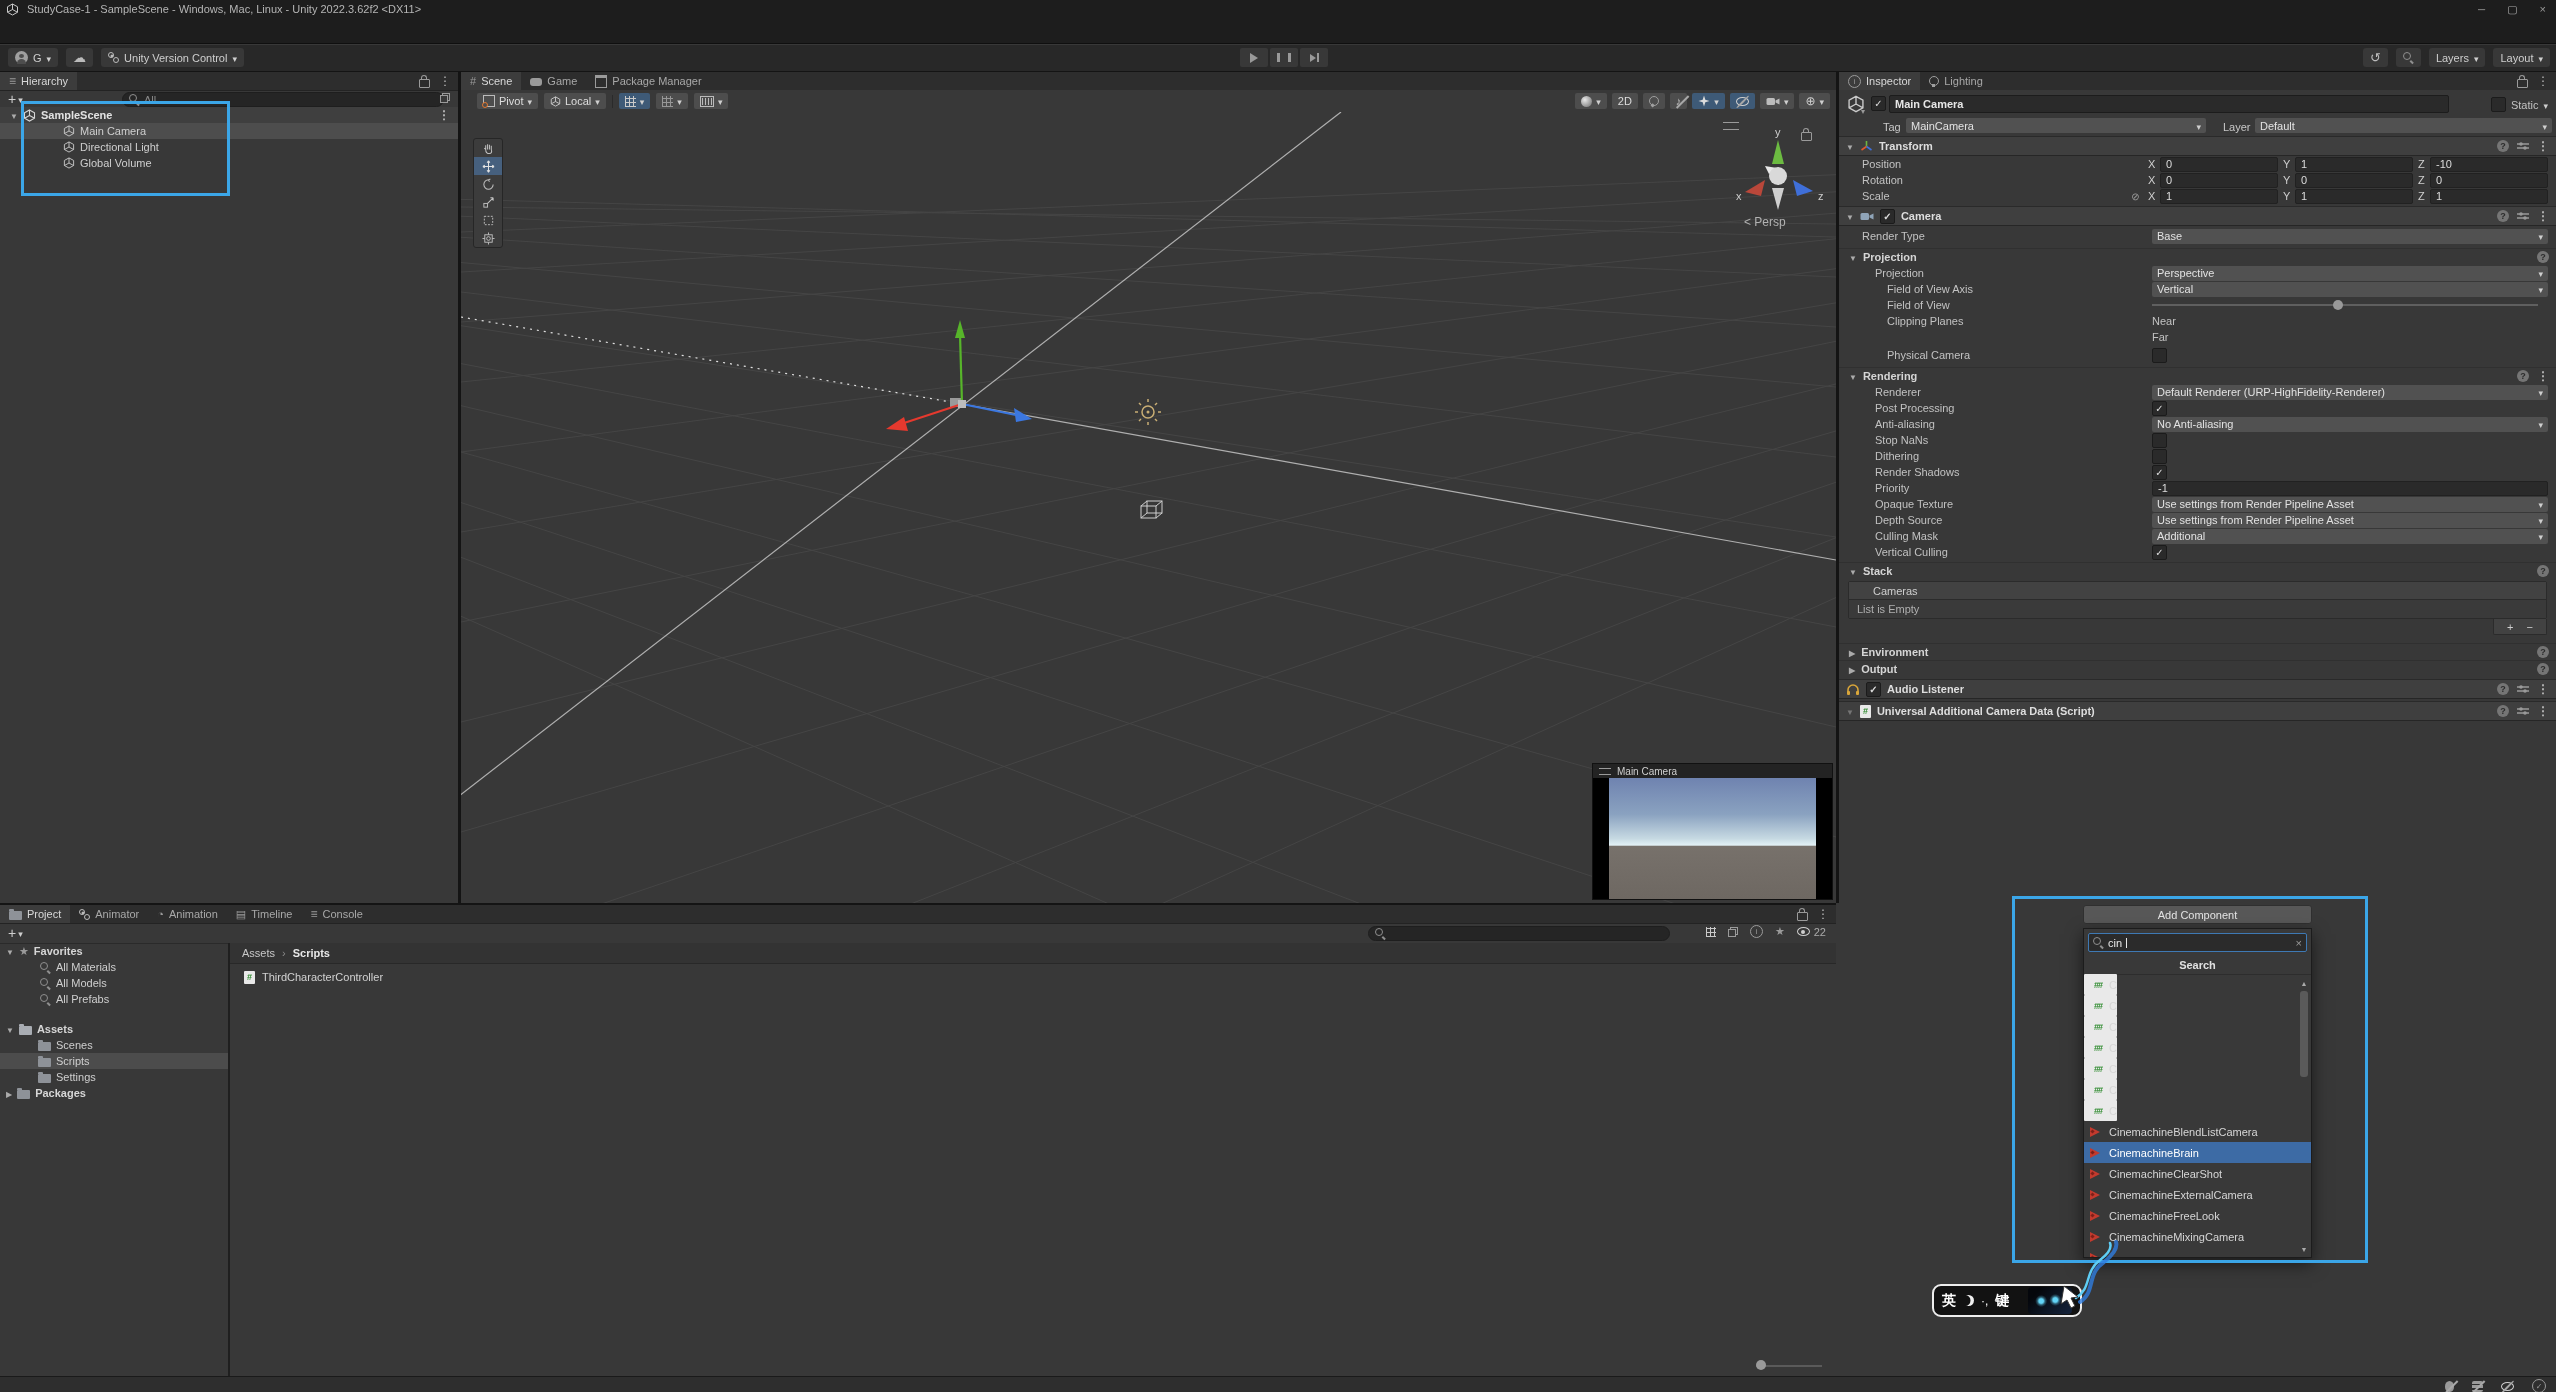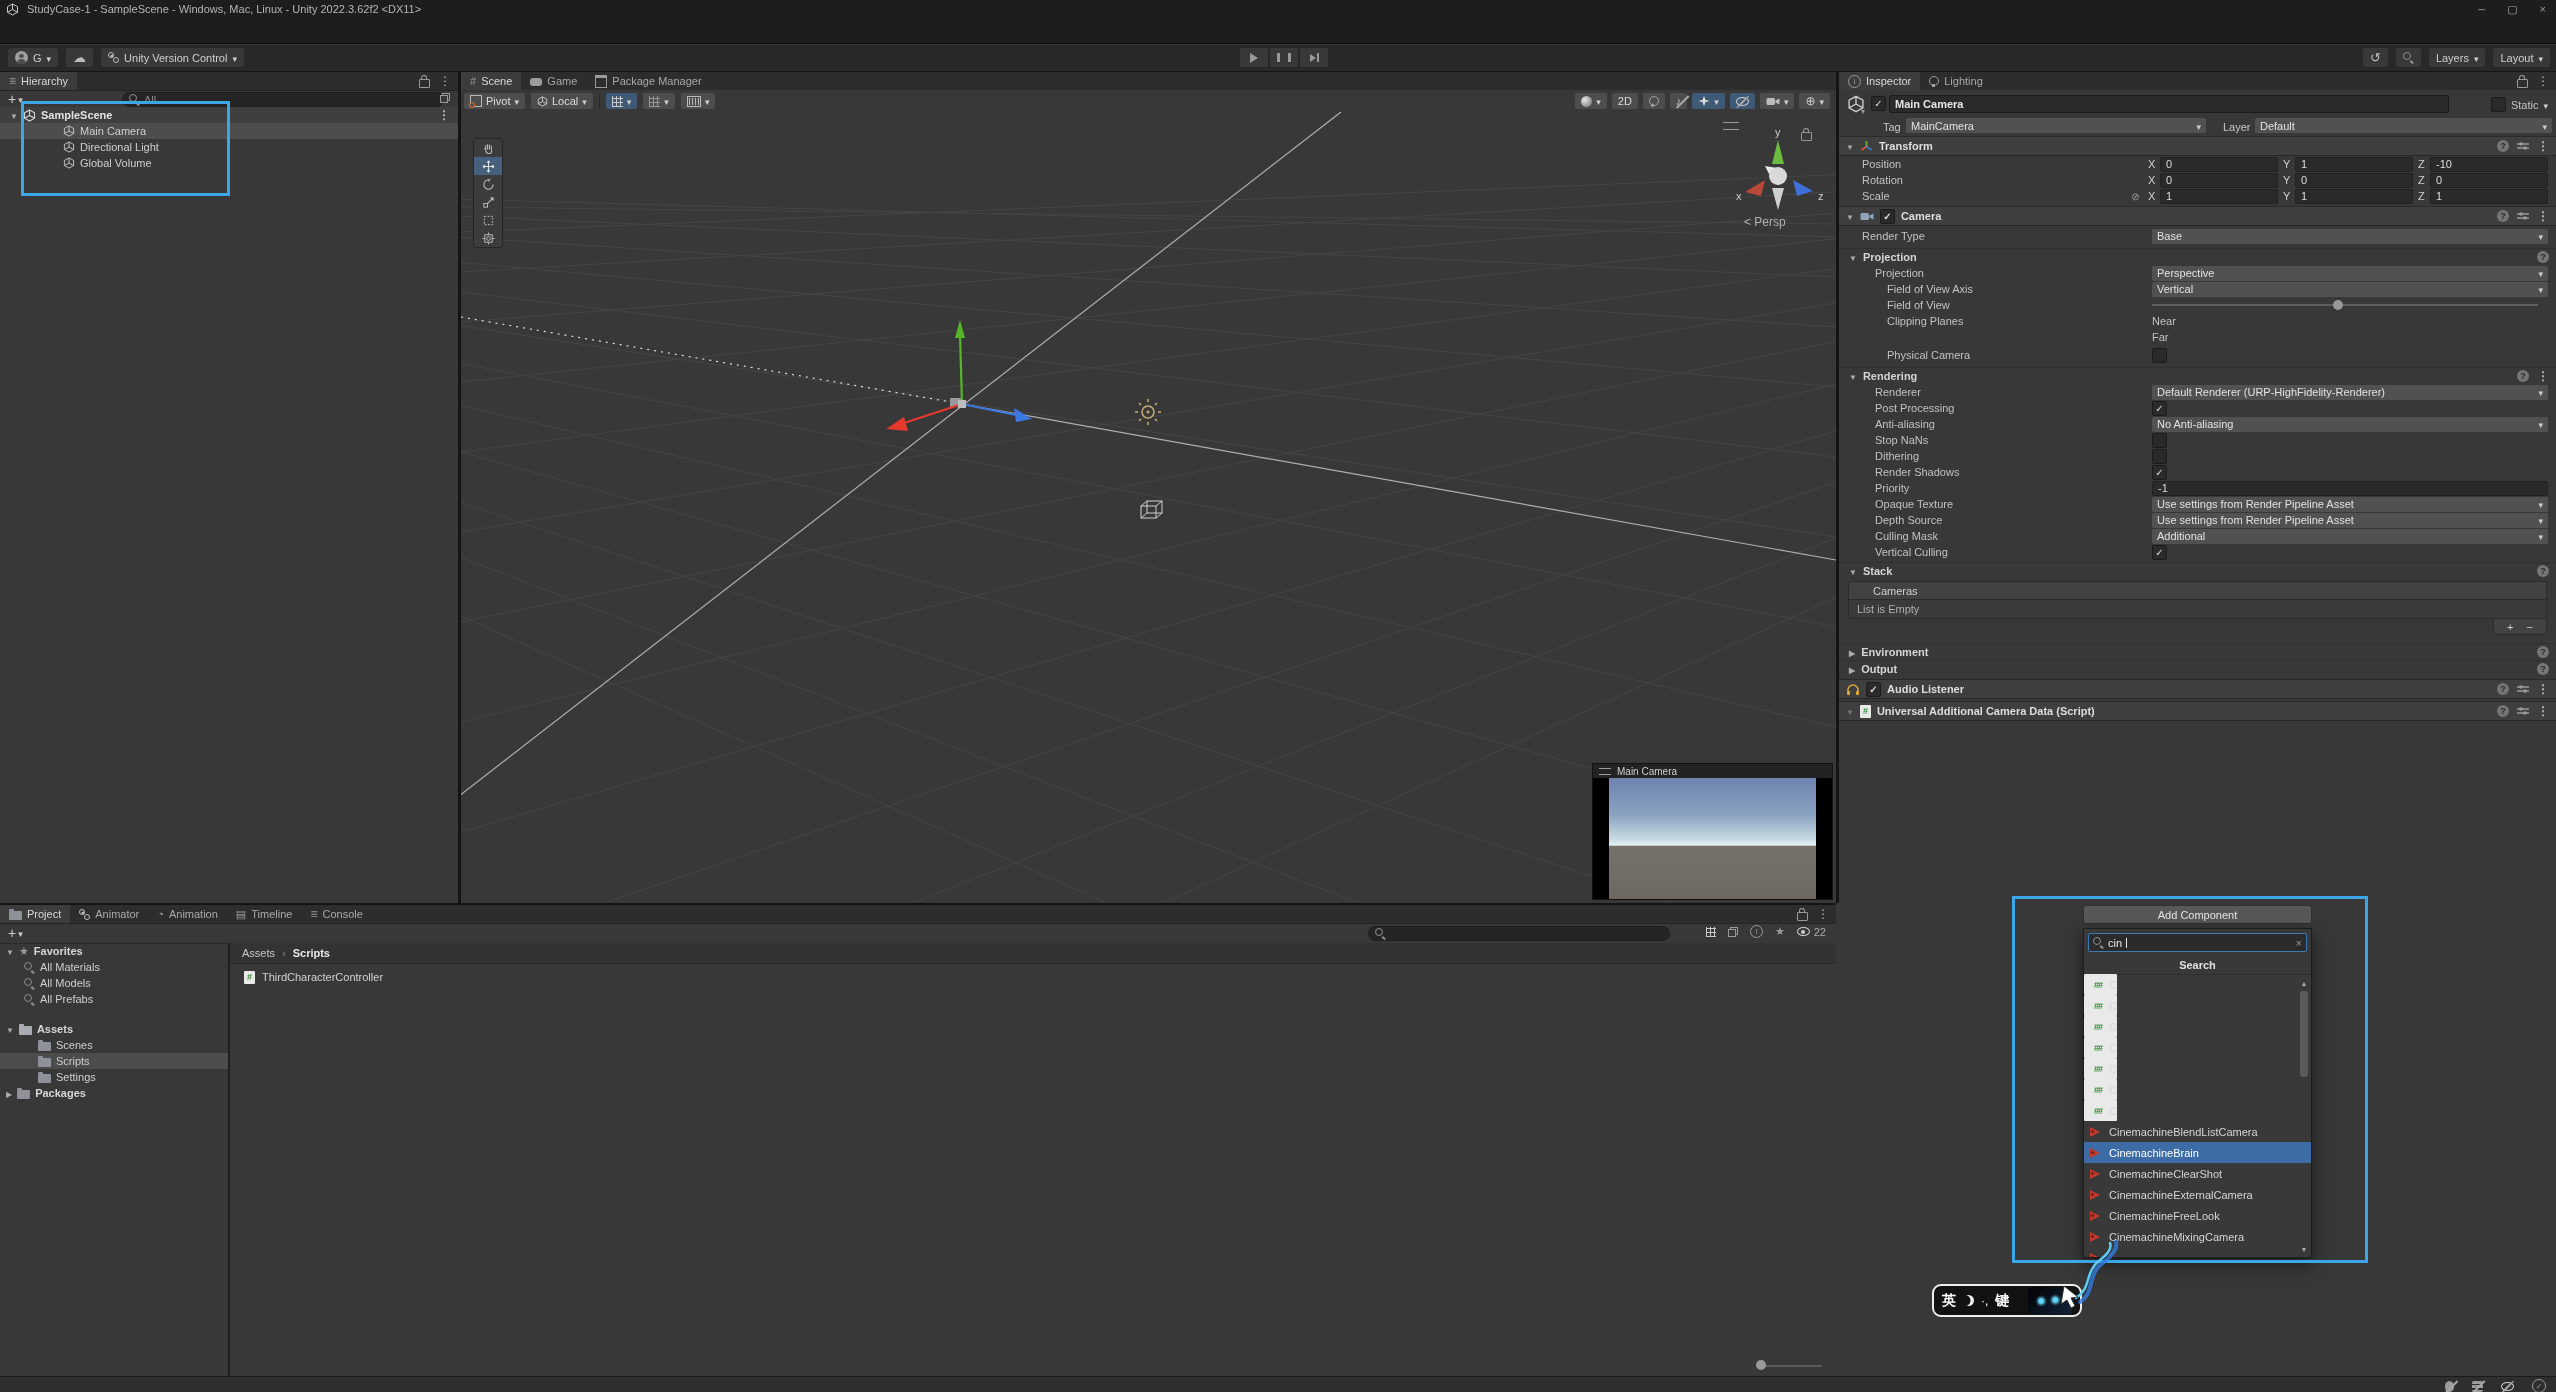--- a/index.html
+++ b/index.html
@@ -111,21 +111,21 @@
   .h-rows{position:absolute;top:35px;left:0;right:0}
   .hrow{height:16px;display:flex;align-items:center;gap:5px;padding-left:24px;color:#cfcfcf}
   .hrow.scene{background:#3f3f3f;padding-left:10px;font-weight:bold;color:#e2e2e2}
   .hrow.selected{background:#4d4d4d}
   .hrow .child-ind{width:34px;flex:none}
   .hrow .sp{margin-left:auto;padding-right:8px}
   .svgcube{flex:none}
 
   
   #scene{left:461px;top:72px;width:1375px;height:831px;border-right:3px solid #141414;box-sizing:content-box}
-  .s-toolbar{position:absolute;top:18px;left:0;right:0;height:22px;background:#383838;border-bottom:1px solid #222;display:flex;align-items:center;gap:6px;padding-left:3px}
+  .s-toolbar{position:absolute;top:18px;left:0;right:0;height:22px;background:#383838;border-bottom:1px solid #222;display:flex;align-items:center;gap:6px;padding-left:16px}
   .sbtn{height:16px;background:#4d4d4d;border-radius:2px;display:inline-flex;align-items:center;gap:4px;padding:0 6px;color:#ddd}
   .sbtn.blue{background:#3e5a77}
   .s-sep{width:1px;height:13px;background:#2a2a2a}
   .s-right{position:absolute;right:6px;top:3px;display:flex;gap:5px;align-items:center}
   .canvas{position:absolute;top:40px;left:0;right:0;bottom:0;overflow:hidden;background:#383838}
   .toolstrip{position:absolute;left:12px;top:26px;width:28px;background:#3c3c3c;border:1px solid #262626;border-radius:3px;z-index:5}
   .toolstrip .t{height:18px;display:flex;align-items:center;justify-content:center}
   .toolstrip .t.sel{background:#46607e}
   .hamb{position:absolute;width:16px;height:6px;border-top:1.6px solid #9a9a9a;border-bottom:1.6px solid #9a9a9a;z-index:5}
   .persp{position:absolute;left:1283px;top:103px;color:#b2b2b2;font-size:12px;z-index:5}
@@ -193,21 +193,21 @@
   .acsb{position:absolute;right:1px;top:47px;width:12px;bottom:3px;display:flex;flex-direction:column;align-items:center}
   .acsb .thumb{width:8px;height:86px;background:#5a5a5a;border-radius:3px;margin-top:3px}
   .acsb .dn{margin-top:auto}
 
   
   #project{left:0;top:903px;width:1836px;height:473px;border-top:2px solid #141414;box-sizing:content-box}
   .p-toolbar{position:absolute;top:18px;left:0;right:0;height:20px;border-bottom:1px solid #2a2a2a;display:flex;align-items:center}
   .p-tree{position:absolute;top:38px;left:0;width:228px;bottom:0;border-right:2px solid #1f1f1f}
   .prow{height:16px;display:flex;align-items:center;gap:5px;color:#cfcfcf}
   .prow.head{padding-left:6px}
-  .prow.item{padding-left:24px}
+  .prow.item{padding-left:40px}
   .prow.item2{padding-left:38px}
   .prow.selected{background:#4c4c4c}
   .prow b{font-weight:bold;color:#d6d6d6}
   .p-main{position:absolute;top:38px;left:230px;right:0;bottom:0}
   .crumbbar{height:20px;background:#333;border-bottom:1px solid #282828;display:flex;align-items:center;gap:7px;padding-left:12px}
   .crumbbar .cur{color:#e8e8e8;font-weight:bold}
   .filerow{height:18px;display:flex;align-items:center;gap:7px;padding-left:14px;margin-top:4px;color:#d2d2d2}
   .pzoom{position:absolute;right:14px;bottom:8px;width:66px;height:10px}
   .pzoom .track{position:absolute;left:0;right:0;top:4.5px;height:2px;background:#5a5a5a}
   .pzoom .knob{position:absolute;left:0;top:0;width:10px;height:10px;border-radius:50%;background:#9a9a9a}

